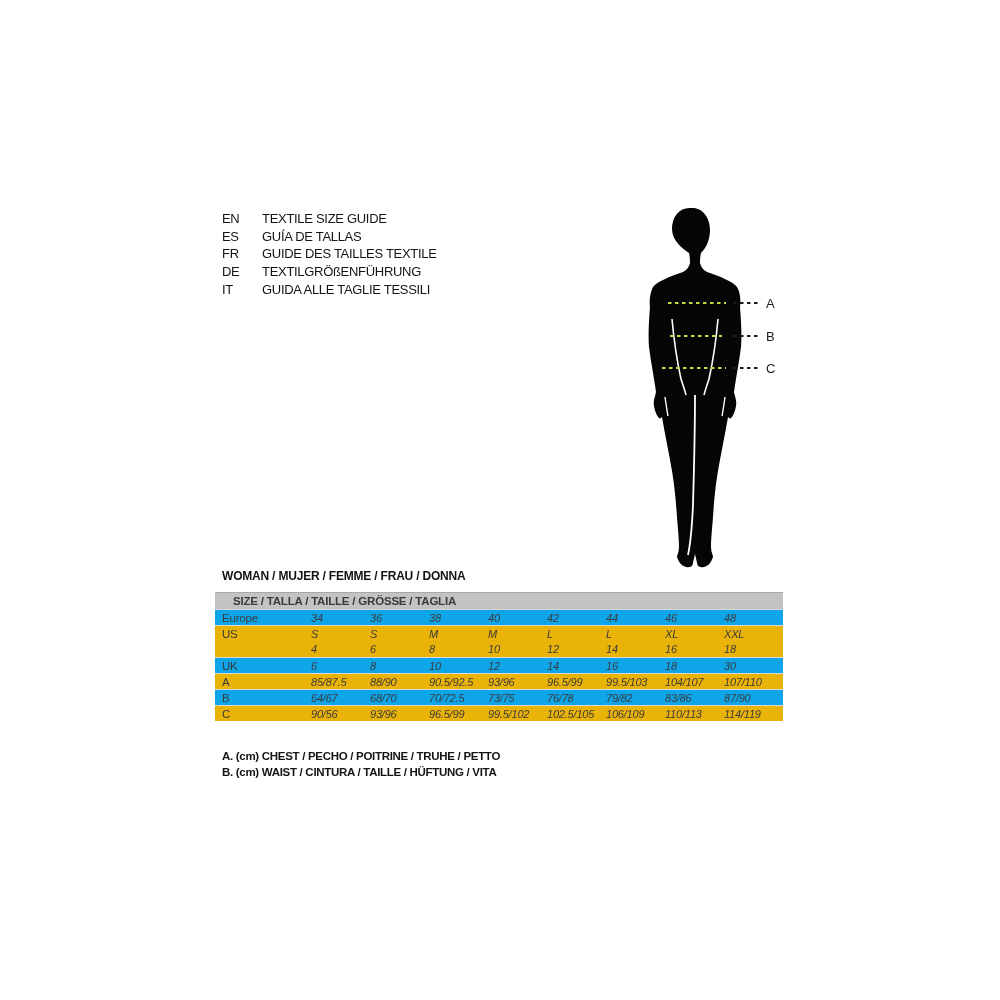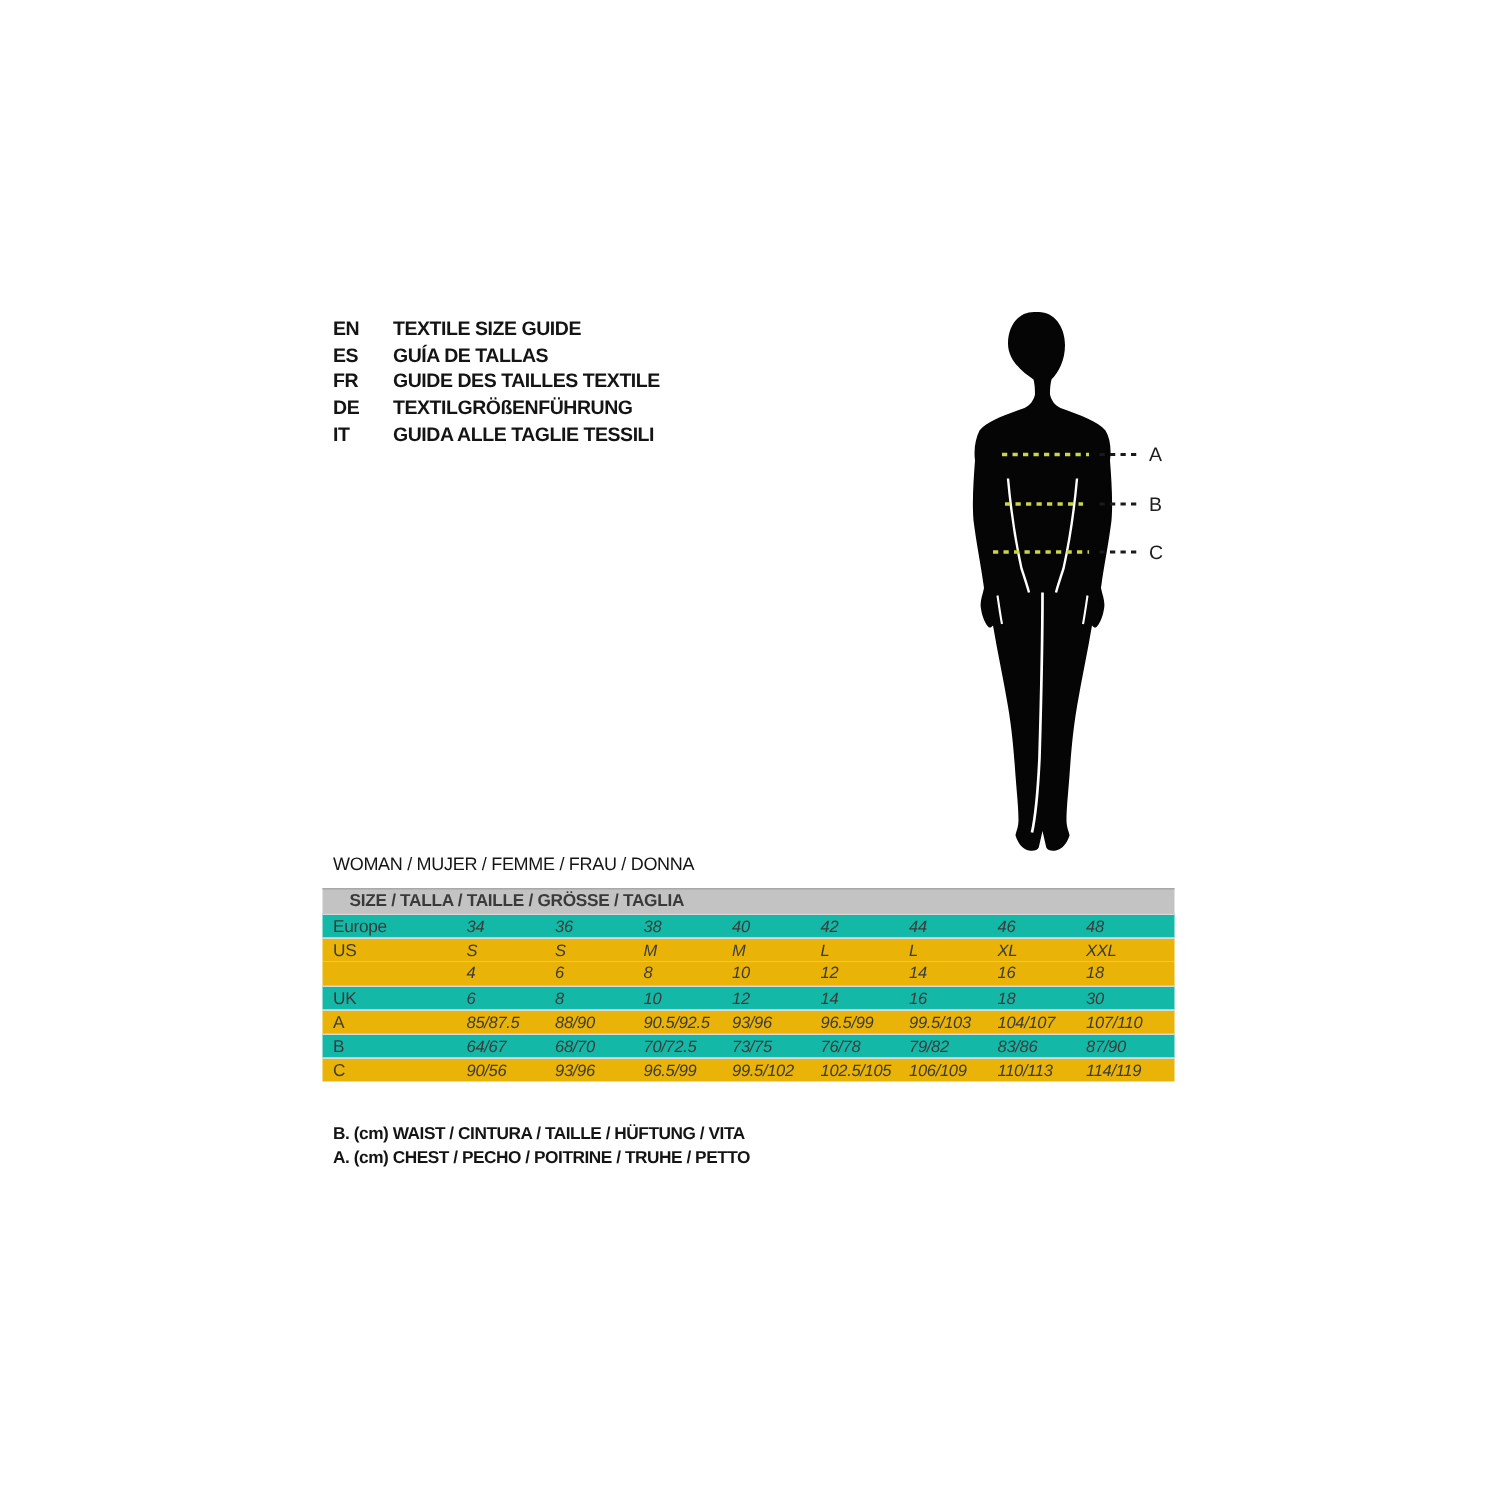--- a/index.html
+++ b/index.html
@@ -3,39 +3,39 @@
 <meta charset="utf-8">
 <style>
   html,body{margin:0;padding:0;background:#fff;}
   .canvas{
     position:relative;width:1000px;height:1000px;background:#ffffff;overflow:hidden;
     font-family:"Liberation Sans",sans-serif;color:#141414;
   }
 
   
   .lang-block{position:absolute;left:222px;top:210px;}
-  .lang-row{display:flex;line-height:17.7px;font-size:13px;font-weight:bold;letter-spacing:-0.3px;}
+  .lang-row{display:flex;line-height:17.7px;font-size:13px;font-weight:normal;letter-spacing:-0.3px;}
   .lang-code{width:40px;}
   .lang-title{white-space:nowrap;text-align:right;}
 
   
   .figure-wrap{position:absolute;left:625px;top:195px;width:160px;height:380px;}
   .meas-label{font-size:13px;font-weight:400;fill:#1d1d1d;font-family:"Liberation Sans",sans-serif;}
 
   
-  .section-title{position:absolute;left:222px;top:569px;font-size:12px;font-weight:normal;letter-spacing:-0.2px;white-space:nowrap;}
+  .section-title{position:absolute;left:222px;top:569px;font-size:12px;font-weight:bold;letter-spacing:-0.2px;white-space:nowrap;}
 
   
   .size-table{position:absolute;left:215px;top:592px;width:568px;font-size:11px;color:#3b3b3b;}
   .thead{
     height:17px;line-height:17px;background:#c3c3c3;border-top:1px solid #a8a8a8;
     box-sizing:border-box;padding-left:18px;font-size:11.5px;font-weight:bold;color:#3a3a3a;
     letter-spacing:-0.2px;white-space:nowrap;
   }
-  .trow{display:flex;height:16px;line-height:16px;border-top:1px solid #d9d9d9;box-sizing:border-box;background:#14b8a6;}
+  .trow{display:flex;height:16px;line-height:16px;border-top:1px solid #d9d9d9;box-sizing:border-box;background:#0ea5e9;}
   .trow.shade{background:#eab308;}
   .trow.second{border-top:none;}
   .tlabel{width:96px;box-sizing:border-box;padding-left:7px;text-align:left;font-size:11.5px;letter-spacing:-0.2px;}
   .tcell{flex:1;letter-spacing:-0.2px;white-space:nowrap;font-style:italic;}
 
   
   .legend-block{position:absolute;left:222px;top:748px;}
   .legend-line{font-size:11.5px;font-weight:bold;line-height:16.3px;letter-spacing:-0.3px;white-space:nowrap;}
 </style>
 </head>
@@ -207,17 +207,17 @@
           <div class="tcell">99.5/102</div>
           <div class="tcell">102.5/105</div>
           <div class="tcell">106/109</div>
           <div class="tcell">110/113</div>
           <div class="tcell">114/119</div>
         </div>
       </div>
   </div>
 
   <div class="legend-block" id="legend-block">
+      <div class="legend-line">A. (cm) CHEST / PECHO / POITRINE / TRUHE / PETTO</div>
       <div class="legend-line">B. (cm) WAIST / CINTURA / TAILLE / HÜFTUNG / VITA</div>
-      <div class="legend-line">A. (cm) CHEST / PECHO / POITRINE / TRUHE / PETTO</div>
     </div>
 
 </div>
 
 </body></html>

